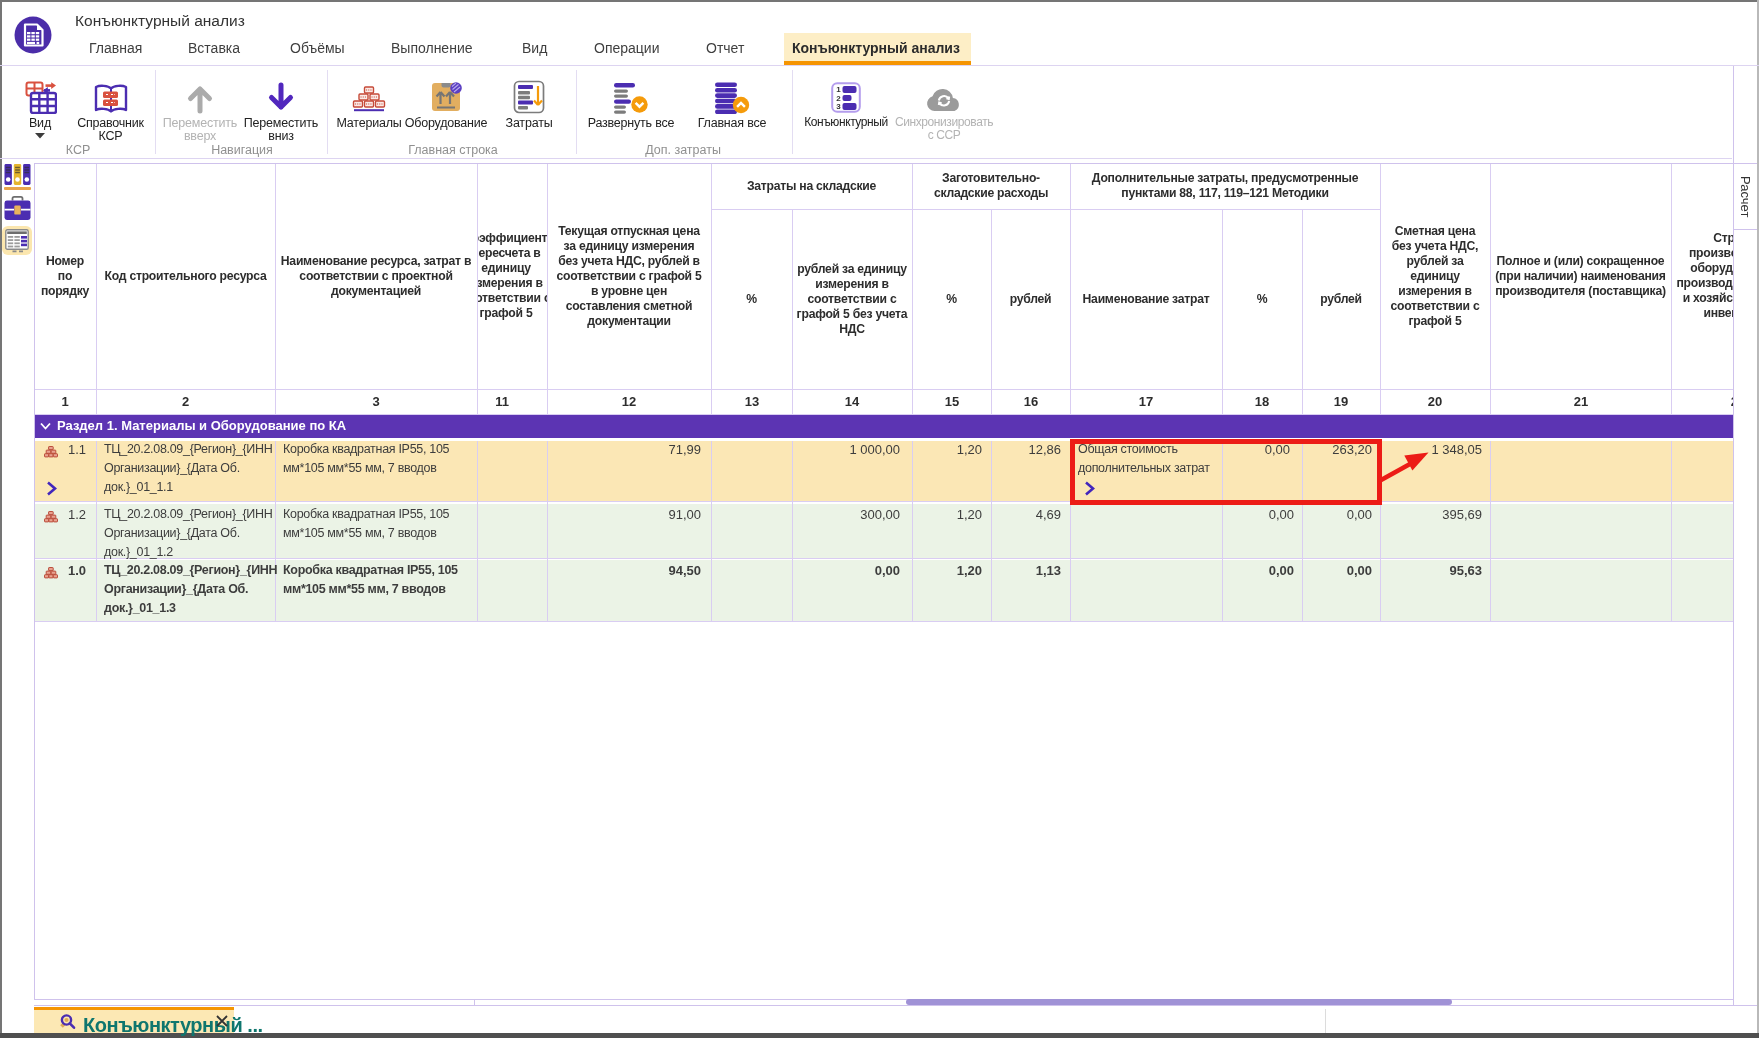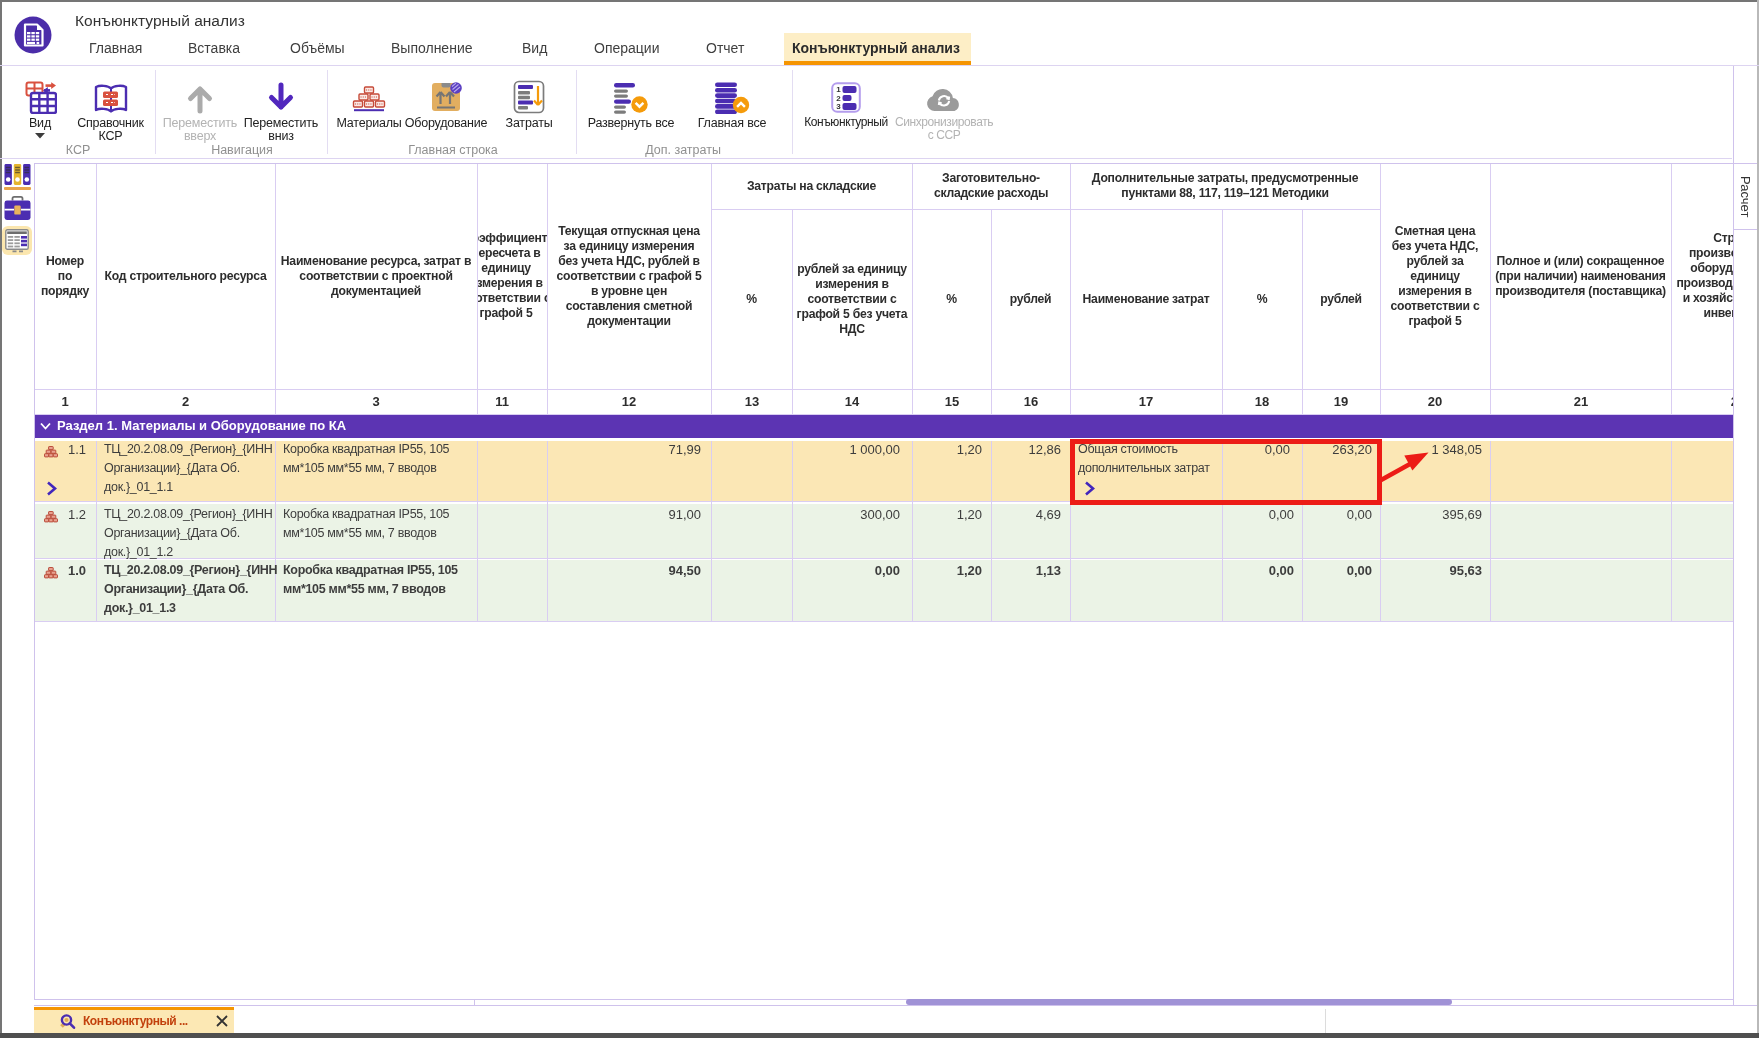--- a/index.html
+++ b/index.html
@@ -422,16 +422,16 @@
 <div class="a" style="left:906px;top:999px;width:546px;height:6px;border-radius:3px;background:#a092d6"></div>
 <div class="a" style="left:1325px;top:1009px;width:1px;height:24px;background:#dcdcdc"></div>
 
 <div class="a" style="left:34px;top:1007px;width:200px;height:26px;background:#fce8b4;border-top:3px solid #f59502"></div>
 <svg class="a" style="left:57px;top:1012px" width="21" height="21" viewBox="0 0 21 21">
 <path d="M3.2 13.2 l3 -3 l2.6 2.6 l-3 3 z" fill="#dfa957"></path>
 <circle cx="9.5" cy="8" r="4.6" fill="none" stroke="#4b2db1" stroke-width="2.4"></circle>
 <circle cx="9.5" cy="8" r="2.1" fill="#dfa957"></circle>
 <path d="M12.8 11.3 L17 15.7" stroke="#4b2db1" stroke-width="2.6" stroke-linecap="round"></path>
 </svg>
-<div class="a b" style="left:83px;top:1014px;font-size:12px;letter-spacing:-0.45px;color:#c2410c">Конъюнктурный ...</div>
+<div class="a b" style="left:83px;top:1014px;font-size:20px;letter-spacing:-0.45px;color:#0f766e">Конъюнктурный ...</div>
 <svg class="a" style="left:214px;top:1013px" width="16" height="16" viewBox="0 0 16 16">
 <path d="M3 3 L13 13 M13 3 L3 13" stroke="#333" stroke-width="1.8"></path>
   </svg>
 
 </body></html>

